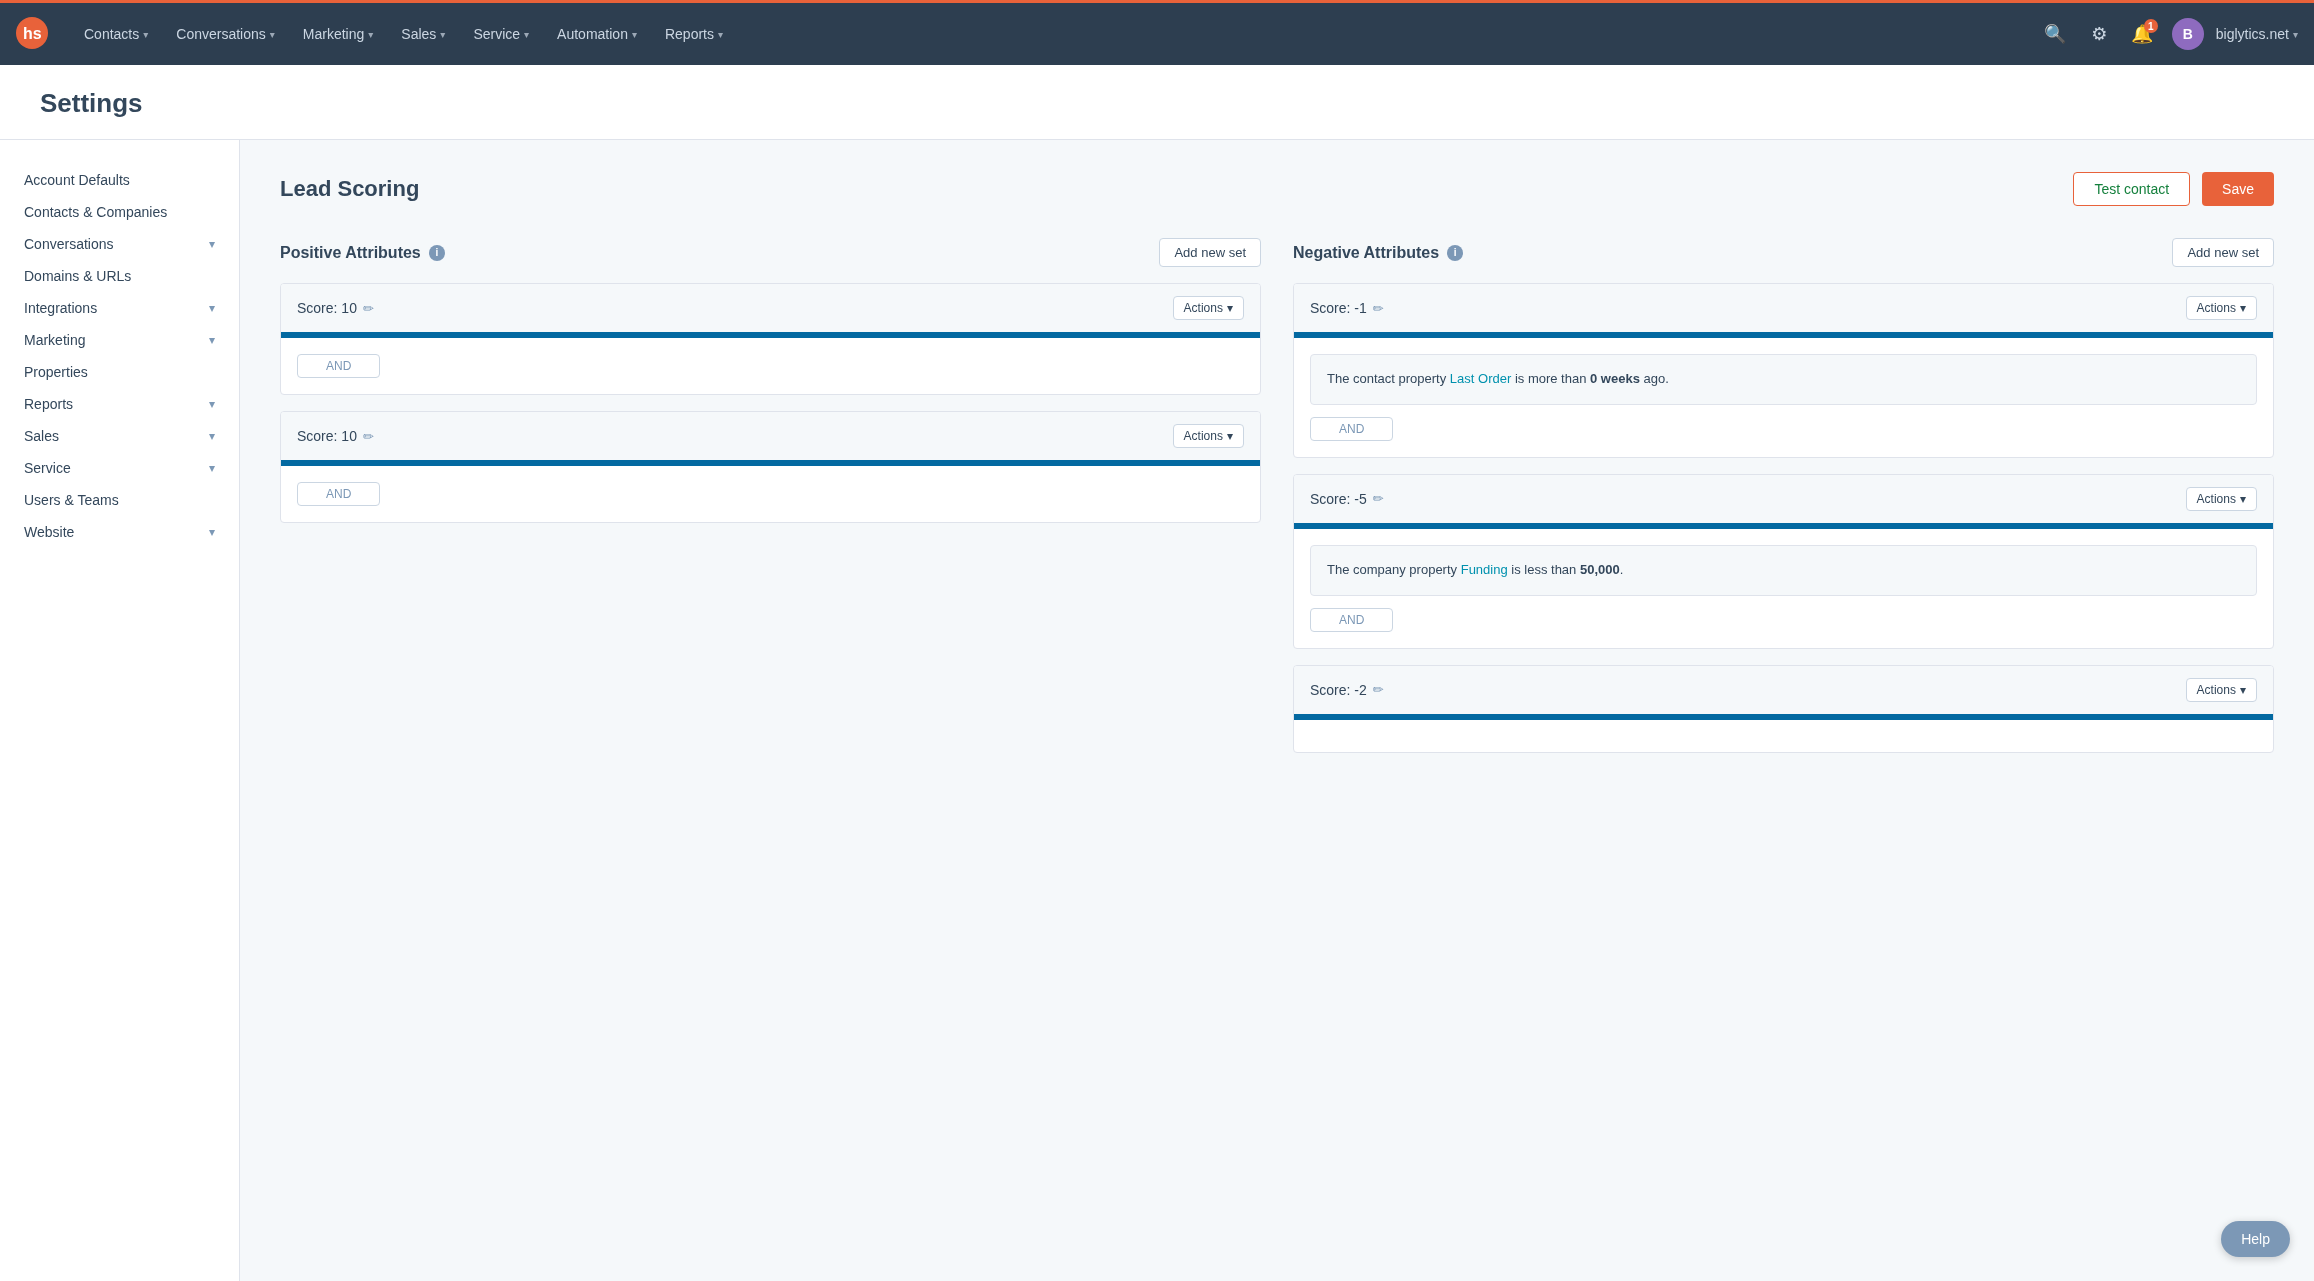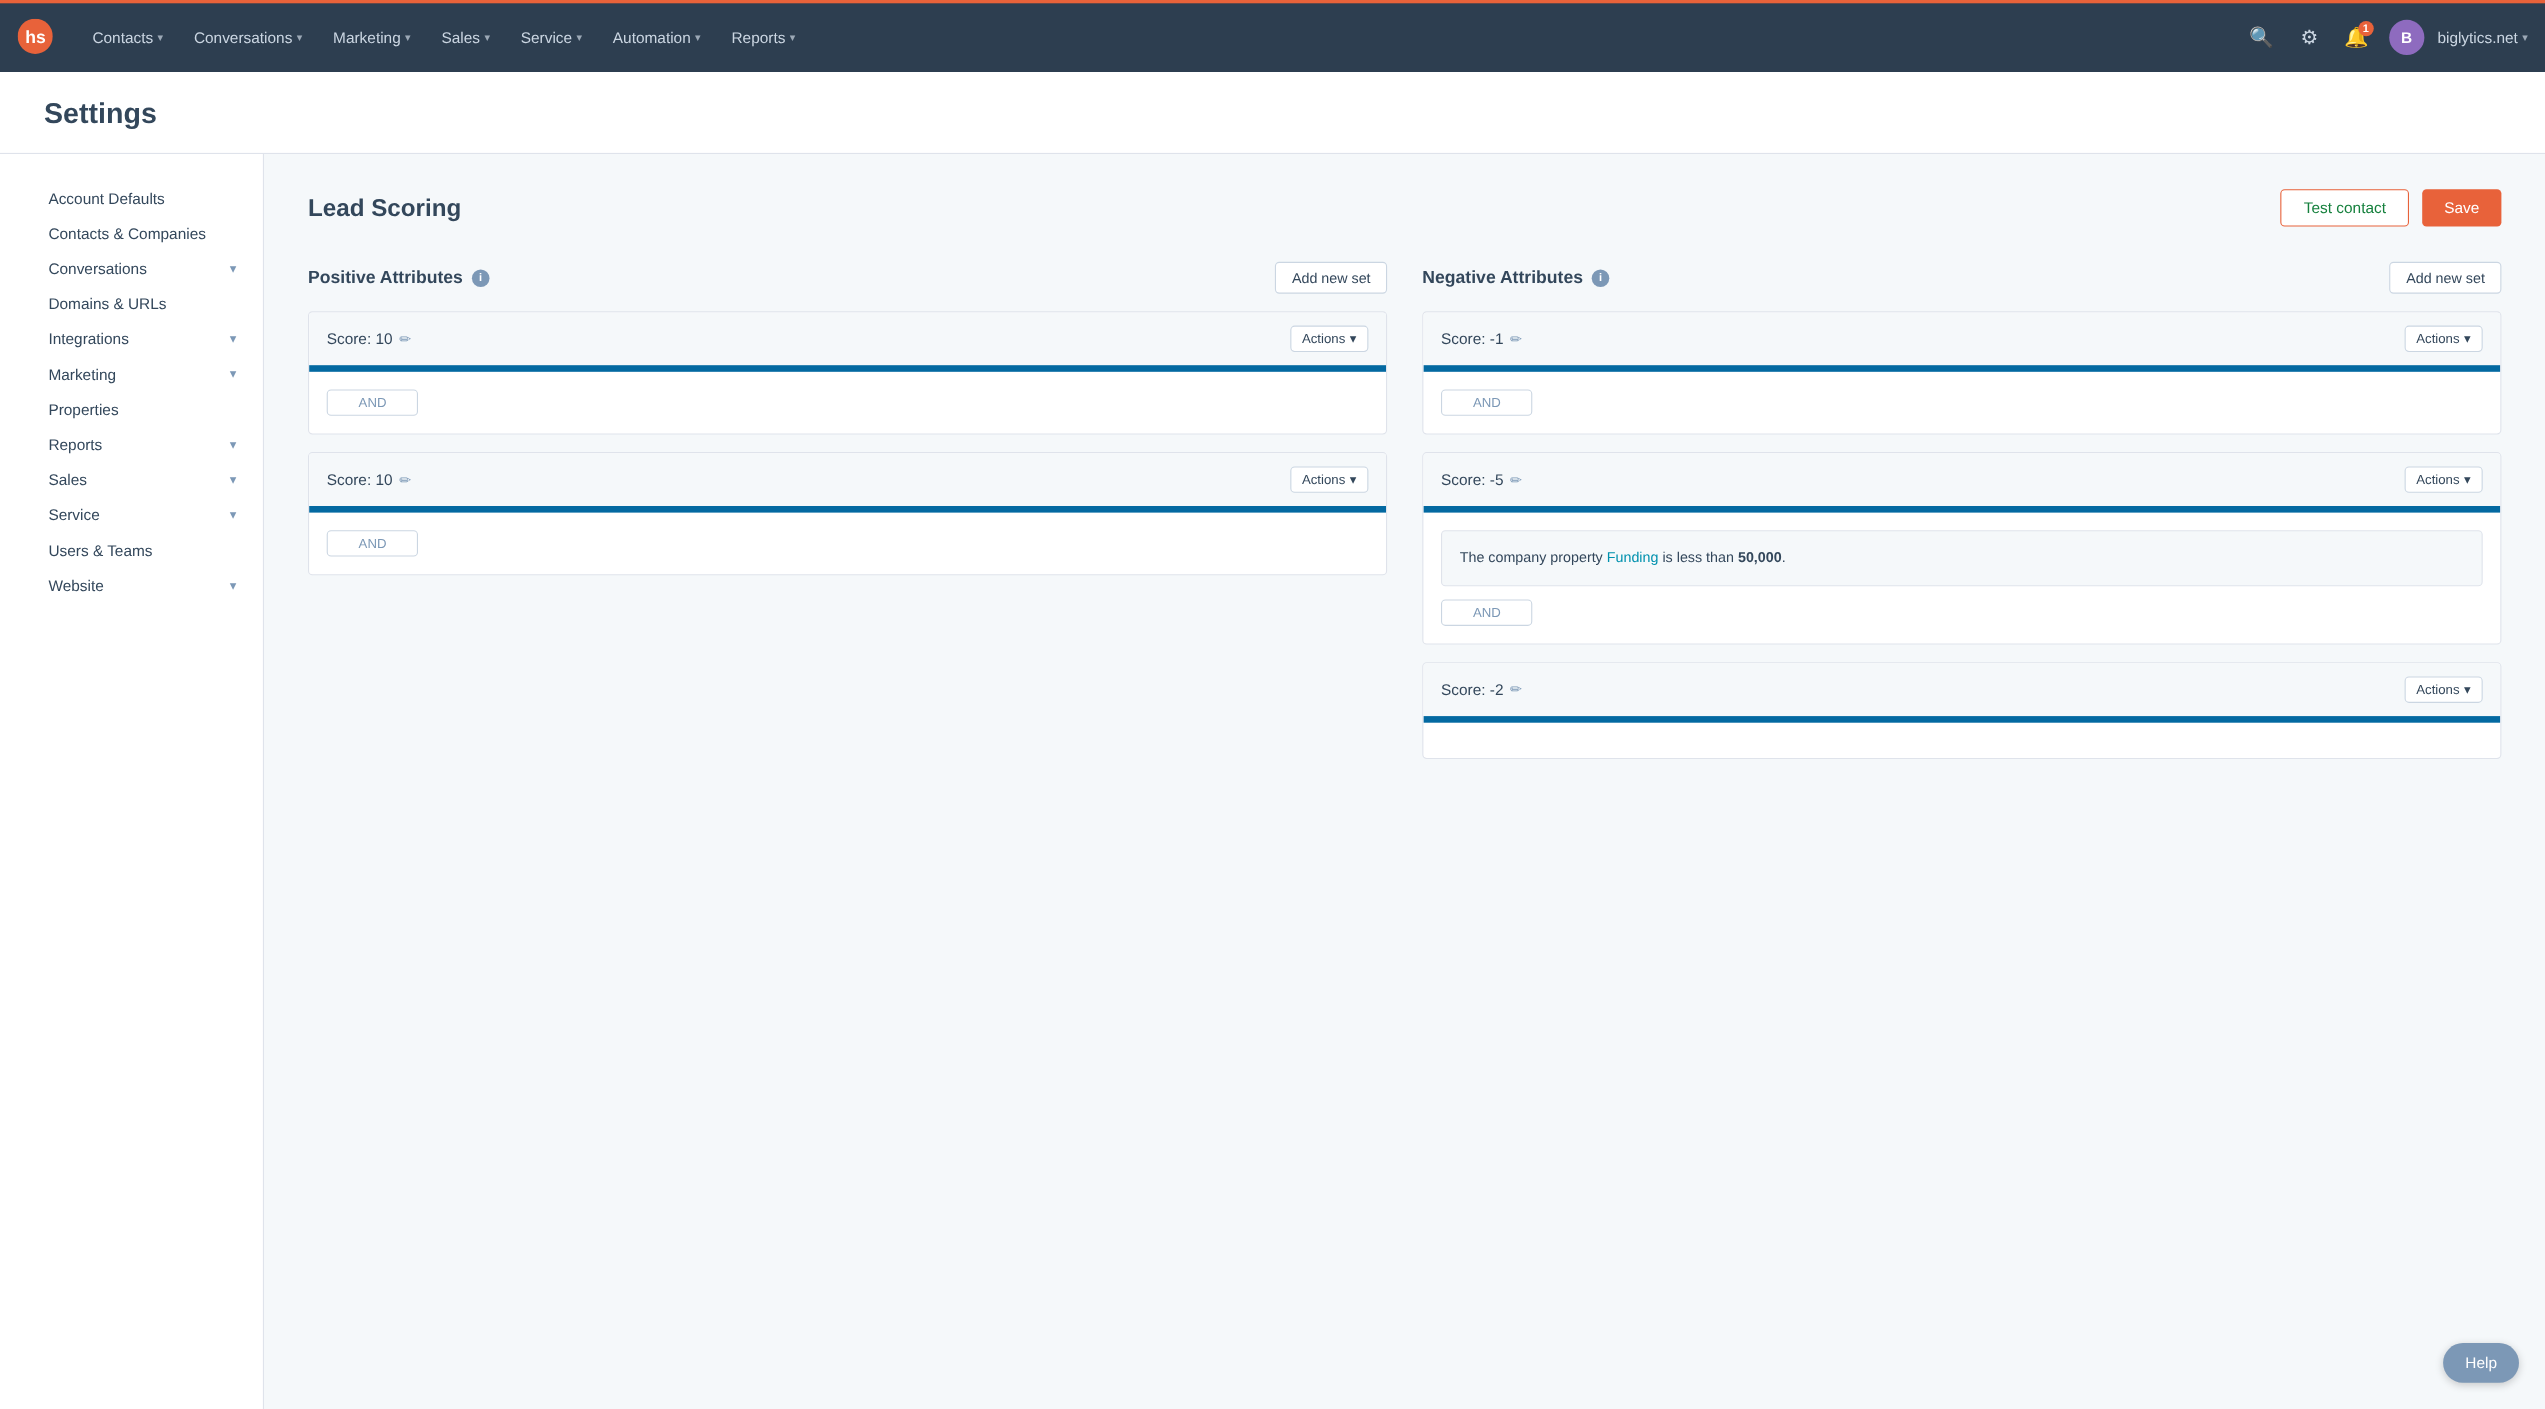--- a/index.html
+++ b/index.html
@@ -51,21 +51,21 @@
     
     .page-wrapper { margin-top: 56px; display: flex; flex-direction: column; min-height: calc(100vh - 56px); }
     .page-header { background: #fff; padding: 32px 40px 20px; border-bottom: 1px solid #dfe3eb; }
     .page-title { font-size: 26px; font-weight: 600; color: #33475b; }
     .main-layout { display: flex; flex: 1; }
 
     
     .sidebar { width: 240px; background: #fff; border-right: 1px solid #dfe3eb; padding: 24px 0; flex-shrink: 0; }
     .sidebar-item {
       display: flex; align-items: center; justify-content: space-between;
-      padding: 8px 24px; cursor: pointer; color: #33475b; font-size: 14px; margin-left: 20px;
+      padding: 8px 24px; cursor: pointer; color: #33475b; font-size: 14px;
     }
     .sidebar-item .chevron { color: #7c98b6; font-size: 12px; }
 
     
     .main-content { flex: 1; padding: 32px 40px; overflow-y: auto; }
 
     
     .lead-scoring-header { display: flex; align-items: center; justify-content: space-between; margin-bottom: 32px; }
     .lead-scoring-title { font-size: 22px; font-weight: 600; color: #33475b; }
     .header-actions { display: flex; gap: 12px; }
@@ -308,20 +308,25 @@
               <span class="score-label">
                 <span>Score: -1</span>
                 <span class="edit-icon">✏</span>
               </span>
               <button class="btn-actions">
                 <span>Actions</span>
                 <span>▾</span>
               </button>
             </div>
             <div class="score-card-body">
+              <div class="rule-box">
+                <div class="rule-text">
+                  The contact property <a class="rule-link">Last Order</a> is more than <strong class="rule-bold">0 weeks</strong> ago.
+                </div>
+              </div>
               <button class="btn-and">AND</button>
             </div>
           </div>
 
           <div class="score-card">
             <div class="score-card-header">
               <span class="score-label">
                 <span>Score: -5</span>
                 <span class="edit-icon">✏</span>
               </span>

